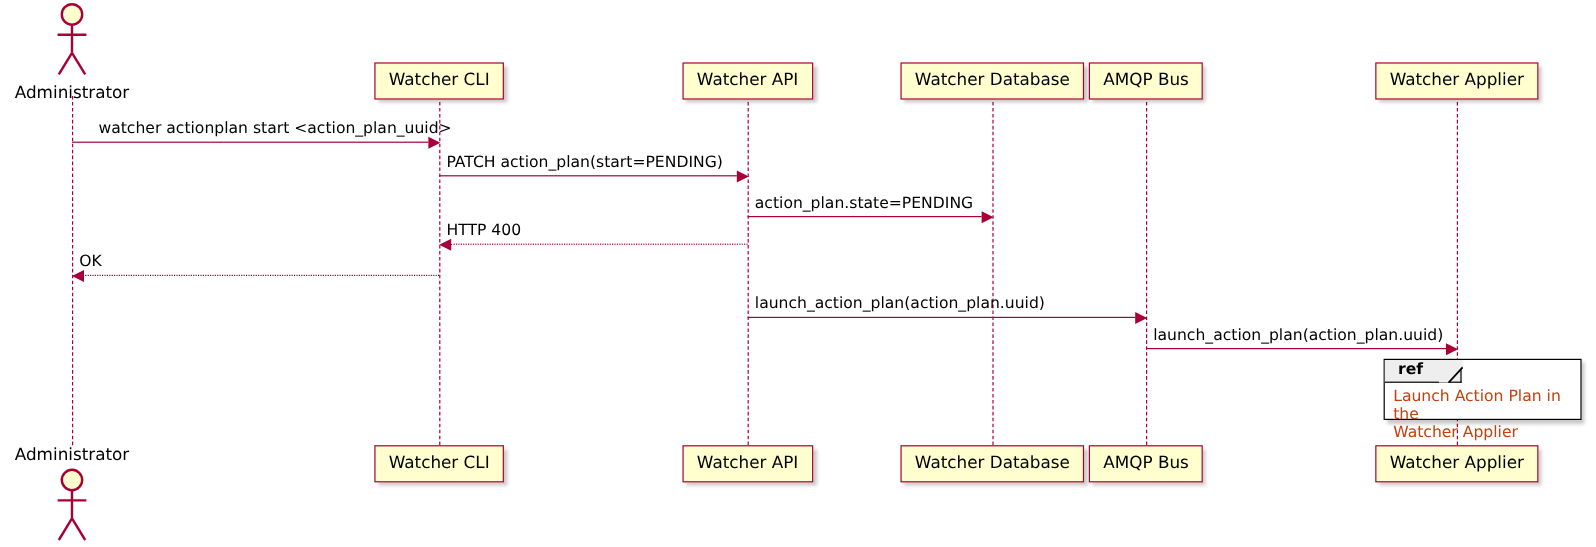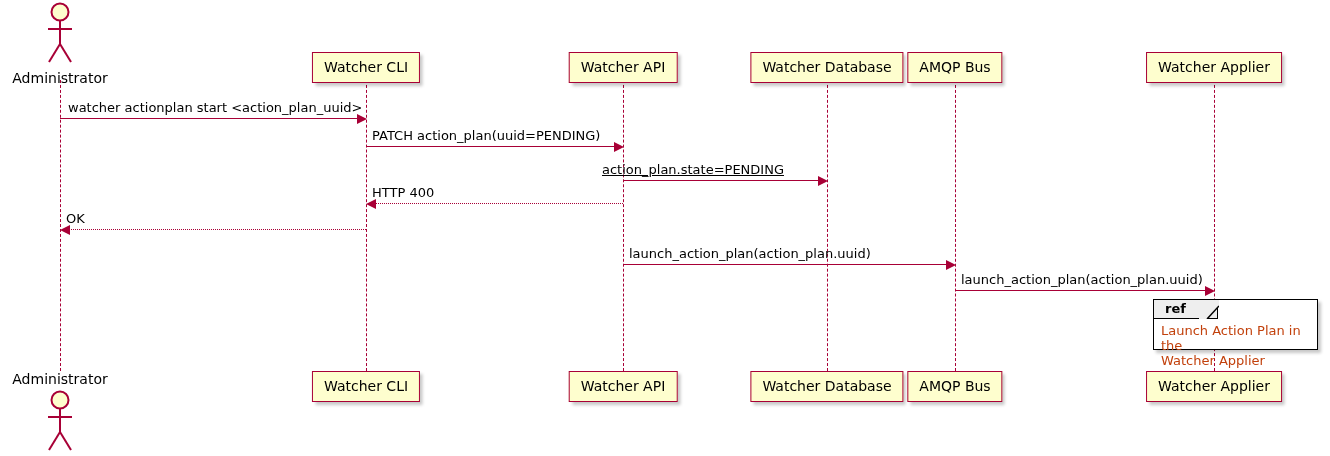--- a/index.html
+++ b/index.html
@@ -155,27 +155,27 @@
       <div class="participant" style="left: 366px; top: 52px;">Watcher CLI</div>
       <div class="participant" style="left: 623px; top: 52px;">Watcher API</div>
       <div class="participant" style="left: 827px; top: 52px;">Watcher Database</div>
       <div class="participant" style="left: 955px; top: 52px;">AMQP Bus</div>
       <div class="participant" style="left: 1214px; top: 52px;">Watcher Applier</div>
     </div>
 
   <div id="messages">
       <div class="msg-line" style="left: 60px; top: 118px; width: 297px;"></div>
       <div class="arrow-head right" style="left: 357px; top: 114px;"></div>
-      <div class="msg-label" style="left: 68px; top: 101px; text-align: center;">watcher actionplan start &lt;action_plan_uuid&gt;</div>
+      <div class="msg-label" style="left: 82px; top: 101px; text-align: center;">watcher actionplan start &lt;action_plan_uuid&gt;</div>
       <div class="msg-line" style="left: 366px; top: 146px; width: 248px;"></div>
       <div class="arrow-head right" style="left: 614px; top: 142px;"></div>
-      <div class="msg-label" style="left: 372px; top: 129px;">PATCH action_plan(uuid=PENDING)</div>
+      <div class="msg-label" style="left: 372px; top: 129px;">PATCH action_plan(start=PENDING)</div>
       <div class="msg-line" style="left: 623px; top: 180px; width: 195px;"></div>
       <div class="arrow-head right" style="left: 818px; top: 176px;"></div>
-      <div class="msg-label" style="left: 602px; top: 163px; text-decoration: underline;">action_plan.state=PENDING</div>
+      <div class="msg-label" style="left: 629px; top: 163px;">action_plan.state=PENDING</div>
       <div class="msg-line dotted" style="left: 375px; top: 203px; width: 248px;"></div>
       <div class="arrow-head left" style="left: 366px; top: 199px;"></div>
       <div class="msg-label" style="left: 372px; top: 186px;">HTTP 400</div>
       <div class="msg-line dotted" style="left: 69px; top: 229px; width: 297px;"></div>
       <div class="arrow-head left" style="left: 60px; top: 225px;"></div>
       <div class="msg-label" style="left: 66px; top: 212px;">OK</div>
       <div class="msg-line" style="left: 623px; top: 264px; width: 323px;"></div>
       <div class="arrow-head right" style="left: 946px; top: 260px;"></div>
       <div class="msg-label" style="left: 629px; top: 247px;">launch_action_plan(action_plan.uuid)</div>
       <div class="msg-line" style="left: 955px; top: 290px; width: 250px;"></div>

